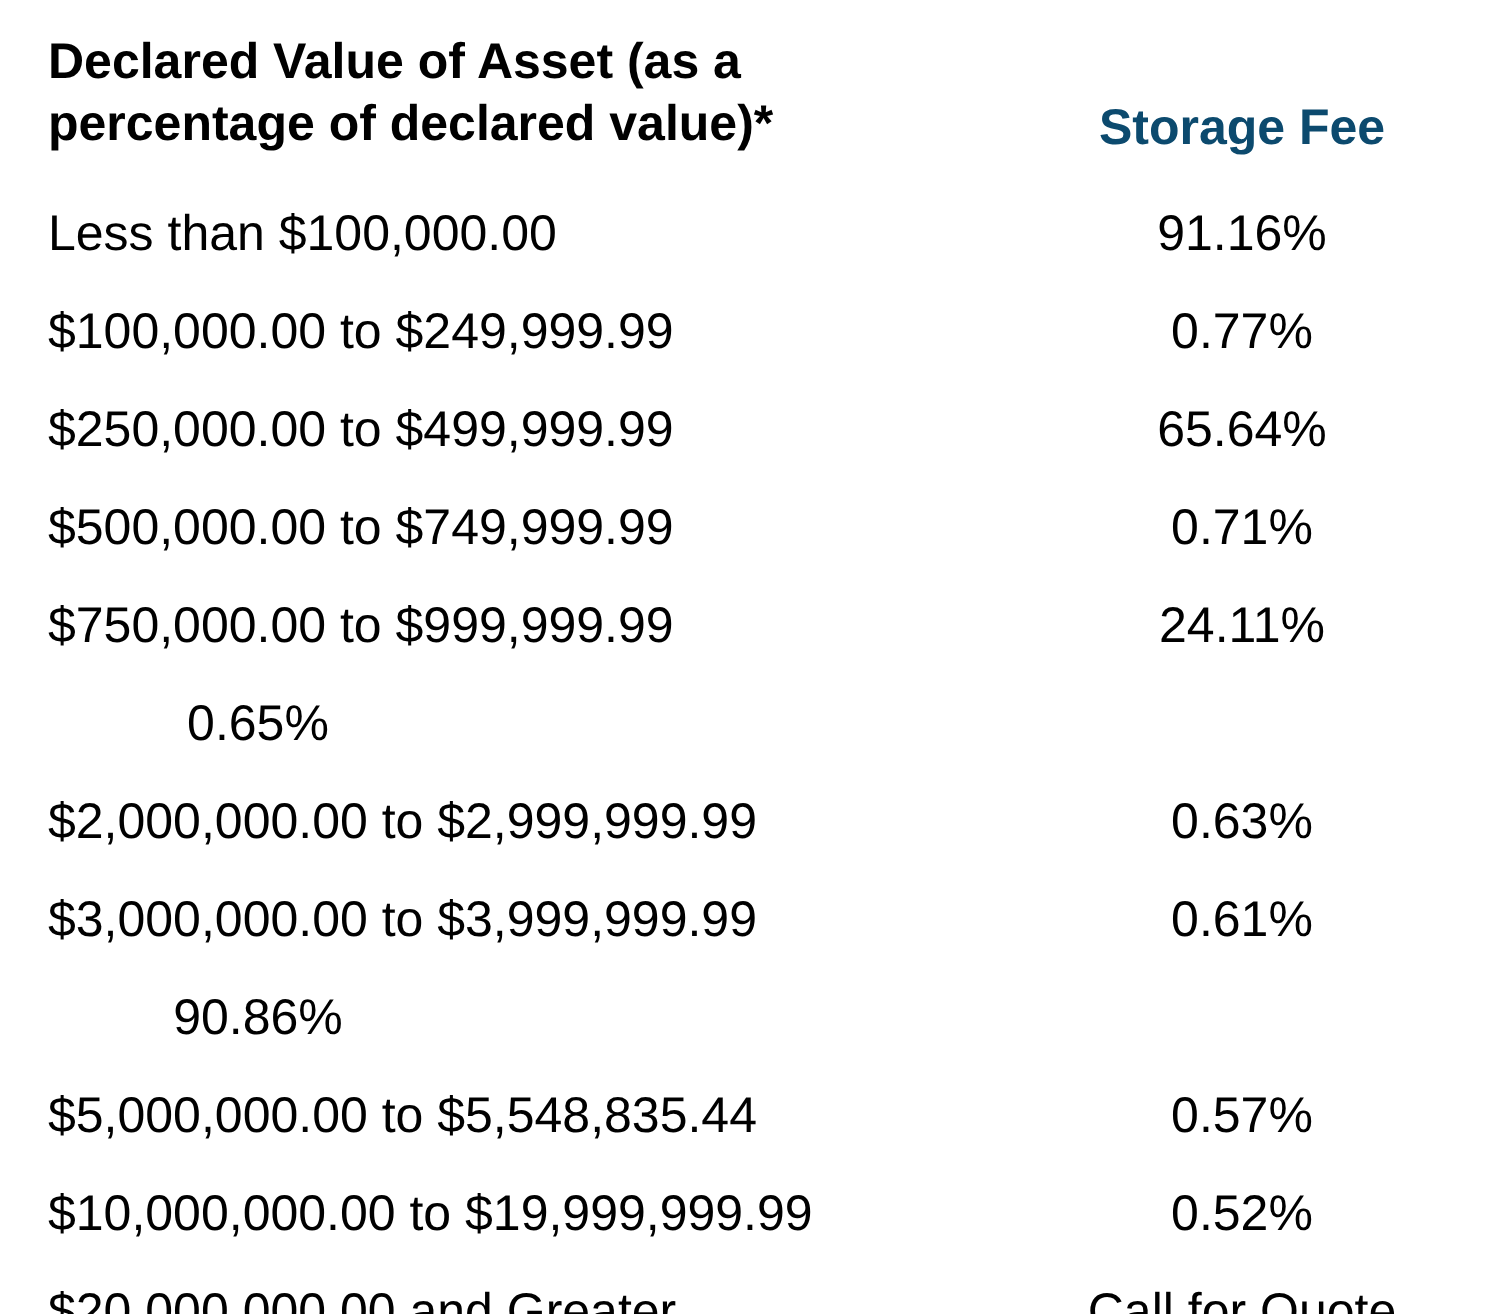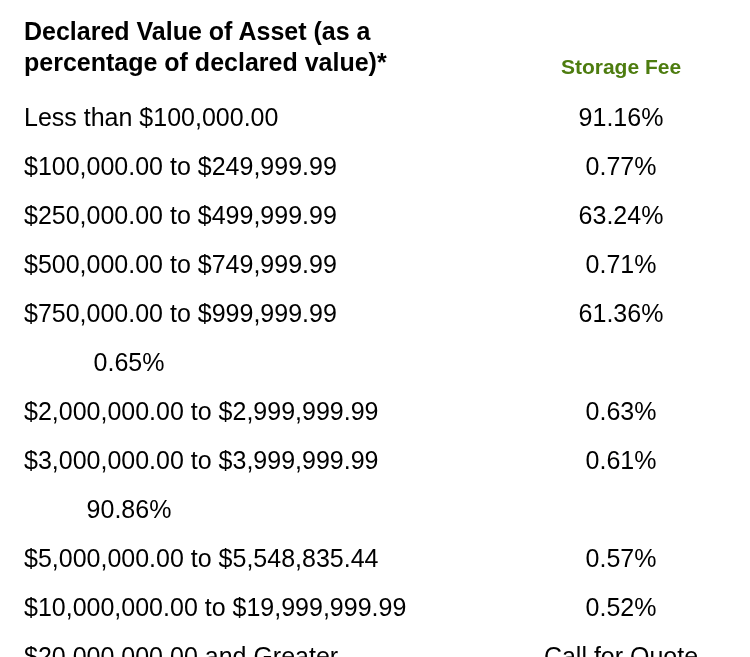--- a/index.html
+++ b/index.html
@@ -25,22 +25,22 @@
       flex: 1;
       font-weight: bold;
       font-size: 25px;
       color: #000;
       line-height: 1.25;
       padding-right: 20px;
     }
     .header-right {
       width: 210px;
       font-weight: bold;
-      font-size: 21px;
-      color: #4d7c0f;
+      font-size: 25px;
+      color: #0c4a6e;
       text-align: center;
     }
     .data-row {
       display: flex;
       align-items: flex-end;
       padding: 10px 0;
     }
     .cell-left {
       flex: 1;
       font-size: 25px;
@@ -65,29 +65,29 @@
       <div class="data-row">
         <div class="cell-left">Less than $100,000.00</div>
         <div class="cell-right">91.16%</div>
       </div>
       <div class="data-row">
         <div class="cell-left">$100,000.00 to $249,999.99</div>
         <div class="cell-right">0.77%</div>
       </div>
       <div class="data-row">
         <div class="cell-left">$250,000.00 to $499,999.99</div>
-        <div class="cell-right">63.24%</div>
+        <div class="cell-right">65.64%</div>
       </div>
       <div class="data-row">
         <div class="cell-left">$500,000.00 to $749,999.99</div>
         <div class="cell-right">0.71%</div>
       </div>
       <div class="data-row">
         <div class="cell-left">$750,000.00 to $999,999.99</div>
-        <div class="cell-right">61.36%</div>
+        <div class="cell-right">24.11%</div>
       </div>
       <div class="data-row">
         <div class="cell-right">0.65%</div>
       </div>
       <div class="data-row">
         <div class="cell-left">$2,000,000.00 to $2,999,999.99</div>
         <div class="cell-right">0.63%</div>
       </div>
       <div class="data-row">
         <div class="cell-left">$3,000,000.00 to $3,999,999.99</div>

